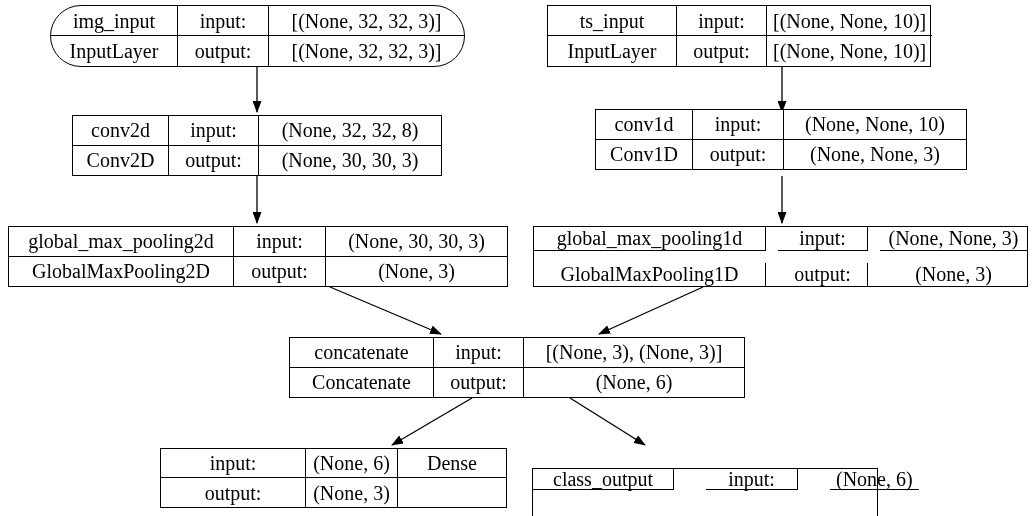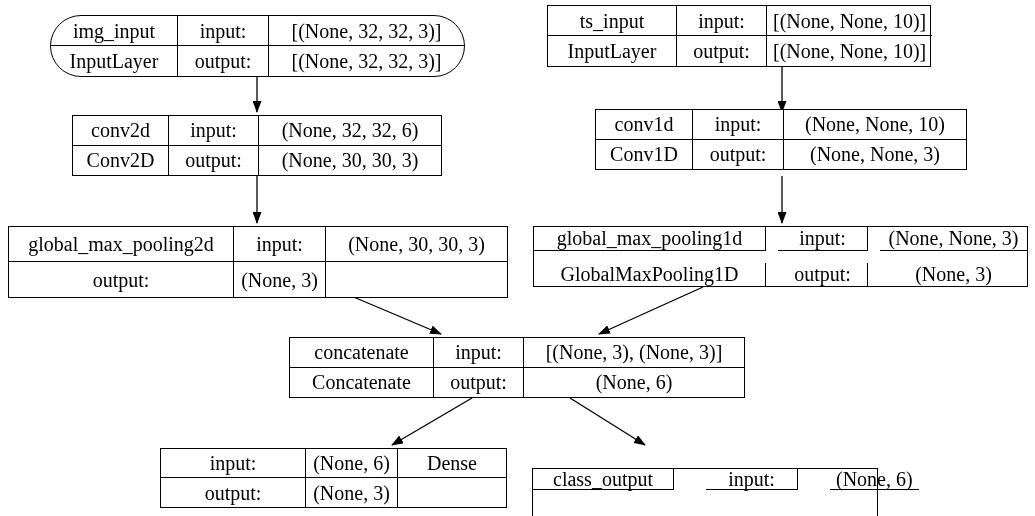--- a/index.html
+++ b/index.html
@@ -56,60 +56,61 @@
       <line x1="782" y1="67" x2="782" y2="112" marker-end="url(#arrow)"></line>
       <line x1="257" y1="176" x2="257" y2="223" marker-end="url(#arrow)"></line>
       <line x1="782" y1="176" x2="782" y2="223" marker-end="url(#arrow)"></line>
       <line x1="330" y1="287" x2="441" y2="334" marker-end="url(#arrow)"></line>
       <line x1="703" y1="287" x2="599" y2="334" marker-end="url(#arrow)"></line>
       <line x1="472" y1="398" x2="392" y2="445" marker-end="url(#arrow)"></line>
       <line x1="570" y1="398" x2="645" y2="445" marker-end="url(#arrow)"></line>
     </g>
   </svg>
 
-  <div class="node" style="left:50px;top:15px;width:415px;height:62px;grid-template-columns:127px 91px 1fr;border-radius:31px;">
+  <div class="node" style="left:50px;top:5px;width:415px;height:62px;grid-template-columns:127px 91px 1fr;border-radius:31px;">
     <div class="cell">img_input</div>
     <div class="cell">input:</div>
     <div class="cell">[(None, 32, 32, 3)]</div>
     <div class="cell">InputLayer</div>
     <div class="cell">output:</div>
     <div class="cell">[(None, 32, 32, 3)]</div>
   </div>
 
   <div class="node" style="left:547px;top:5px;width:384px;height:62px;grid-template-columns:129px 90px 1fr;">
     <div class="cell">ts_input</div>
     <div class="cell">input:</div>
     <div class="cell">[(None, None, 10)]</div>
     <div class="cell">InputLayer</div>
     <div class="cell">output:</div>
     <div class="cell">[(None, None, 10)]</div>
   </div>
 
   <div class="node" style="left:72px;top:115px;width:370px;height:61px;grid-template-columns:96px 90px 1fr;">
     <div class="cell">conv2d</div>
     <div class="cell">input:</div>
-    <div class="cell">(None, 32, 32, 6)</div>
+    <div class="cell">(None, 32, 32, 8)</div>
     <div class="cell">Conv2D</div>
     <div class="cell">output:</div>
     <div class="cell">(None, 30, 30, 3)</div>
   </div>
 
   <div class="node" style="left:595px;top:109px;width:372px;height:61px;grid-template-columns:97px 91px 1fr;">
     <div class="cell">conv1d</div>
     <div class="cell">input:</div>
     <div class="cell">(None, None, 10)</div>
     <div class="cell">Conv1D</div>
     <div class="cell">output:</div>
     <div class="cell">(None, None, 3)</div>
   </div>
 
-  <div class="node" style="left:8px;top:226px;width:500px;height:72px;grid-template-columns:225px 92px 1fr;">
+  <div class="node" style="left:8px;top:226px;width:500px;height:61px;grid-template-columns:225px 92px 1fr;">
     <div class="cell">global_max_pooling2d</div>
     <div class="cell">input:</div>
     <div class="cell">(None, 30, 30, 3)</div>
+    <div class="cell">GlobalMaxPooling2D</div>
     <div class="cell">output:</div>
     <div class="cell">(None, 3)</div>
   </div>
 
   <div class="node" style="left:533px;top:226px;width:495px;height:61px;grid-template-columns:232px 90px 1fr;gap:12px;">
     <div class="cell">global_max_pooling1d</div>
     <div class="cell">input:</div>
     <div class="cell">(None, None, 3)</div>
     <div class="cell">GlobalMaxPooling1D</div>
     <div class="cell">output:</div>

